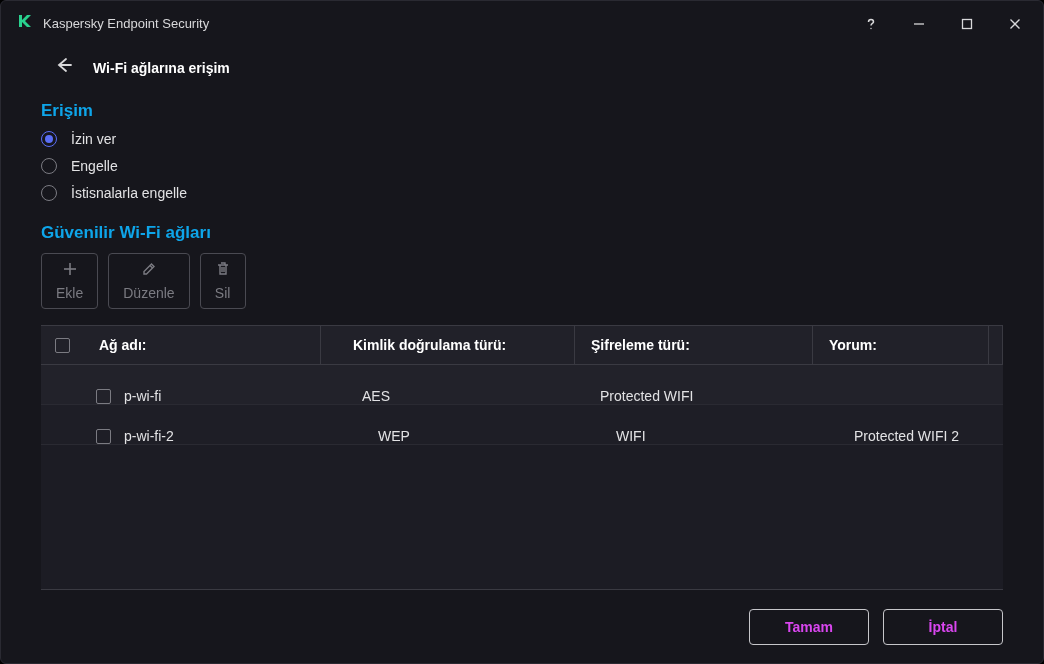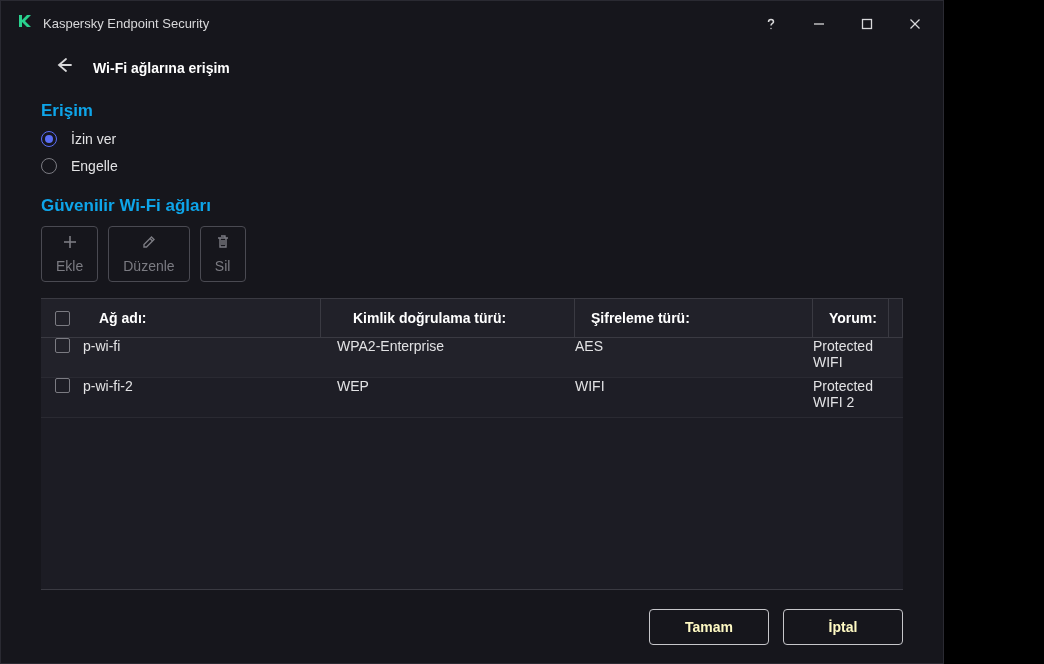--- a/index.html
+++ b/index.html
@@ -8,25 +8,25 @@
       box-sizing: border-box;
       font-family: "Segoe UI", Arial, sans-serif;
     }
     body {
       background: #000;
       width: 1044px;
       height: 664px;
       overflow: hidden;
     }
     .window {
-      width: 944px;
+      width: 1044px;
       height: 664px;
       background: #16161c;
       border: 1px solid #2a2a32;
-      border-radius: 0;
+      border-radius: 6px;
       display: flex;
       flex-direction: column;
       position: relative;
     }
     .titlebar {
       height: 45px;
       display: flex;
       align-items: center;
       padding: 0 16px;
       justify-content: space-between;
@@ -166,22 +166,23 @@
     }
     .table-body {
       flex: 1;
       background: #1c1c24;
       border-bottom: 1px solid #3a3a42;
       overflow-y: auto;
     }
     .table-row {
       display: flex;
       height: 40px;
-      align-items: flex-start;
+      align-items: flex-end;
       border-bottom: 1px solid #2a2a32;
+      padding-left: 41px;
     }
     .table-row:nth-child(odd) {
       background: #22222a;
     }
     .table-row:nth-child(even) {
       background: #1e1e26;
     }
     .col-checkbox {
       width: 42px;
       display: flex;
@@ -219,21 +220,21 @@
       justify-content: flex-end;
       gap: 14px;
       border-top: 1px solid transparent;
     }
     .footer-btn {
       width: 120px;
       padding: 9px 0;
       border: 1.5px solid #c6c6ca;
       border-radius: 4px;
       background: transparent;
-      color: #fef9c3;
+      color: #d946ef;
       font-size: 14px;
       font-weight: 600;
       cursor: pointer;
       text-align: center;
     }
     .table-header .col-name,
     .table-header .col-auth,
     .table-header .col-enc,
     .table-header .col-note {
       padding-left: 16px;
@@ -295,20 +296,24 @@
     <div class="section-label">Erişim</div>
 
     <div class="radio-group">
       <div class="radio-item">
         <span class="radio-circle checked"></span>
         <span class="radio-label">İzin ver</span>
       </div>
       <div class="radio-item">
         <span class="radio-circle"></span>
         <span class="radio-label">Engelle</span>
+      </div>
+      <div class="radio-item">
+        <span class="radio-circle"></span>
+        <span class="radio-label">İstisnalarla engelle</span>
       </div>
     </div>
 
     <div class="section-label">Güvenilir Wi-Fi ağları</div>
 
     <div class="toolbar">
       <button class="tool-btn">
         <svg viewBox="0 0 16 16">
             <line x1="8" y1="2" x2="8" y2="14" stroke="#7b7b82" stroke-width="1.6"></line>
             <line x1="2" y1="8" x2="14" y2="8" stroke="#7b7b82" stroke-width="1.6"></line>
@@ -342,21 +347,20 @@
         <div class="th col-note">Yorum:</div>
         <div class="th col-end"></div>
       </div>
 
       <div class="table-body">
         <div class="table-row">
           <div class="td col-checkbox">
             <span class="checkbox"></span>
           </div>
           <div class="td col-name">p-wi-fi</div>
-          <div class="td col-auth">WPA2-Enterprise</div>
           <div class="td col-enc">AES</div>
           <div class="td col-note">Protected WIFI</div>
         </div>
         <div class="table-row">
           <div class="td col-checkbox">
             <span class="checkbox"></span>
           </div>
           <div class="td col-name">p-wi-fi-2</div>
           <div class="td col-auth">WEP</div>
           <div class="td col-enc">WIFI</div>

